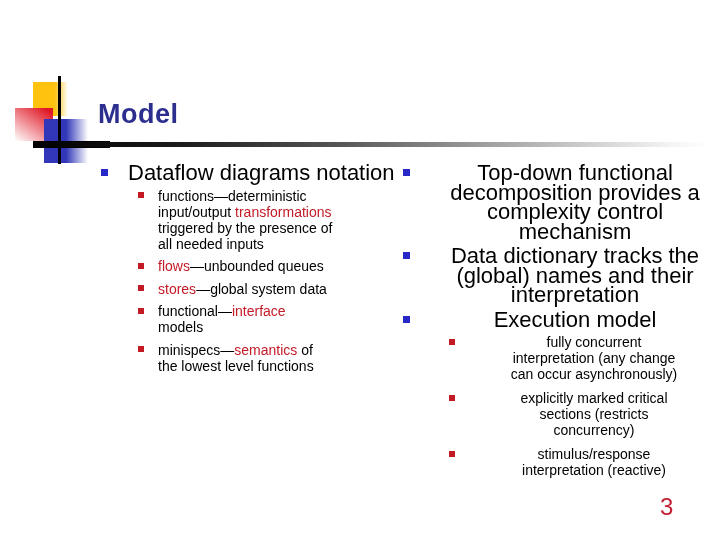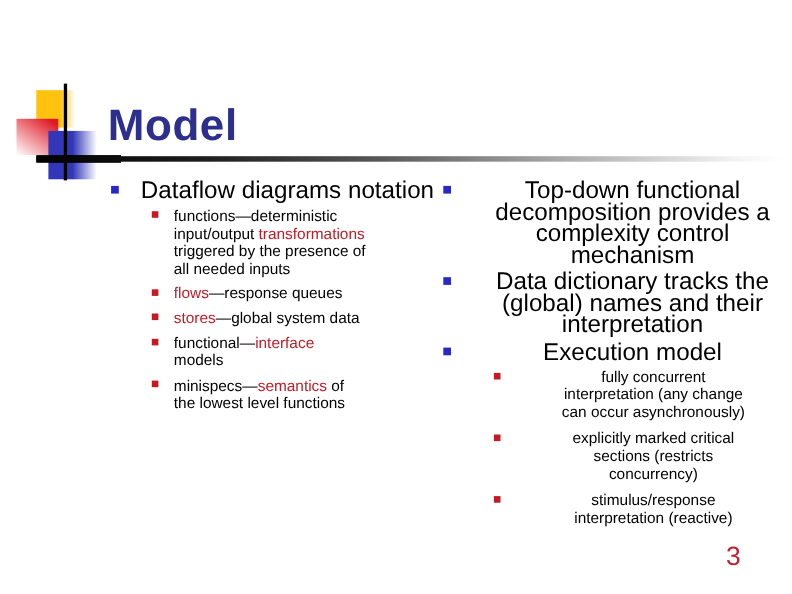--- a/index.html
+++ b/index.html
@@ -21,21 +21,21 @@
   .sq-blue   { left: 44px; top: 119px; width: 44px; height: 44px;
     background: linear-gradient(90deg, var(--logo-blue) 0%, var(--logo-blue) 50%, #ffffff 100%); }
   .vline { position: absolute; left: 58px; top: 76px; width: 3px; height: 88px; background: #000; }
   .hline-thick { position: absolute; left: 33px; top: 141px; width: 77px; height: 7px; background: #000; }
   .hrule { position: absolute; left: 33px; top: 142px; width: 678px; height: 5px;
     background: linear-gradient(90deg, #000 0%, #1c1c1c 22%, #555 45%, #999 65%, #cfcfcf 82%, #f4f4f4 94%, #fff 100%); }
 
   
   .title {
     position: absolute; left: 98px; top: 94px;
-    font-size: 40px; font-weight: bold; line-height: 40px;
+    font-size: 27px; font-weight: bold; line-height: 40px;
     color: var(--title-color);
     letter-spacing: 0.5px;
   }
 
   
   .col { position: absolute; top: 163px; }
   .col-left  { left: 101px; width: 300px; }
   .col-right { left: 403px; width: 315px; text-align: center; }
 
   .item { position: relative; }
@@ -83,21 +83,21 @@
       </div>
       <div class="item l2">
         <span class="bullet"></span>
         <span class="txt"><span>functions—deterministic
 input/output </span><span class="kw">transformations</span><span>
 triggered by the presence of
 all needed inputs</span></span>
       </div>
       <div class="item l2">
         <span class="bullet"></span>
-        <span class="txt"><span class="kw">flows</span><span>—response queues</span></span>
+        <span class="txt"><span class="kw">flows</span><span>—unbounded queues</span></span>
       </div>
       <div class="item l2">
         <span class="bullet"></span>
         <span class="txt"><span class="kw">stores</span><span>—global system data</span></span>
       </div>
       <div class="item l2">
         <span class="bullet"></span>
         <span class="txt"><span>functional—</span><span class="kw">interface</span><span>
 models</span></span>
       </div>

